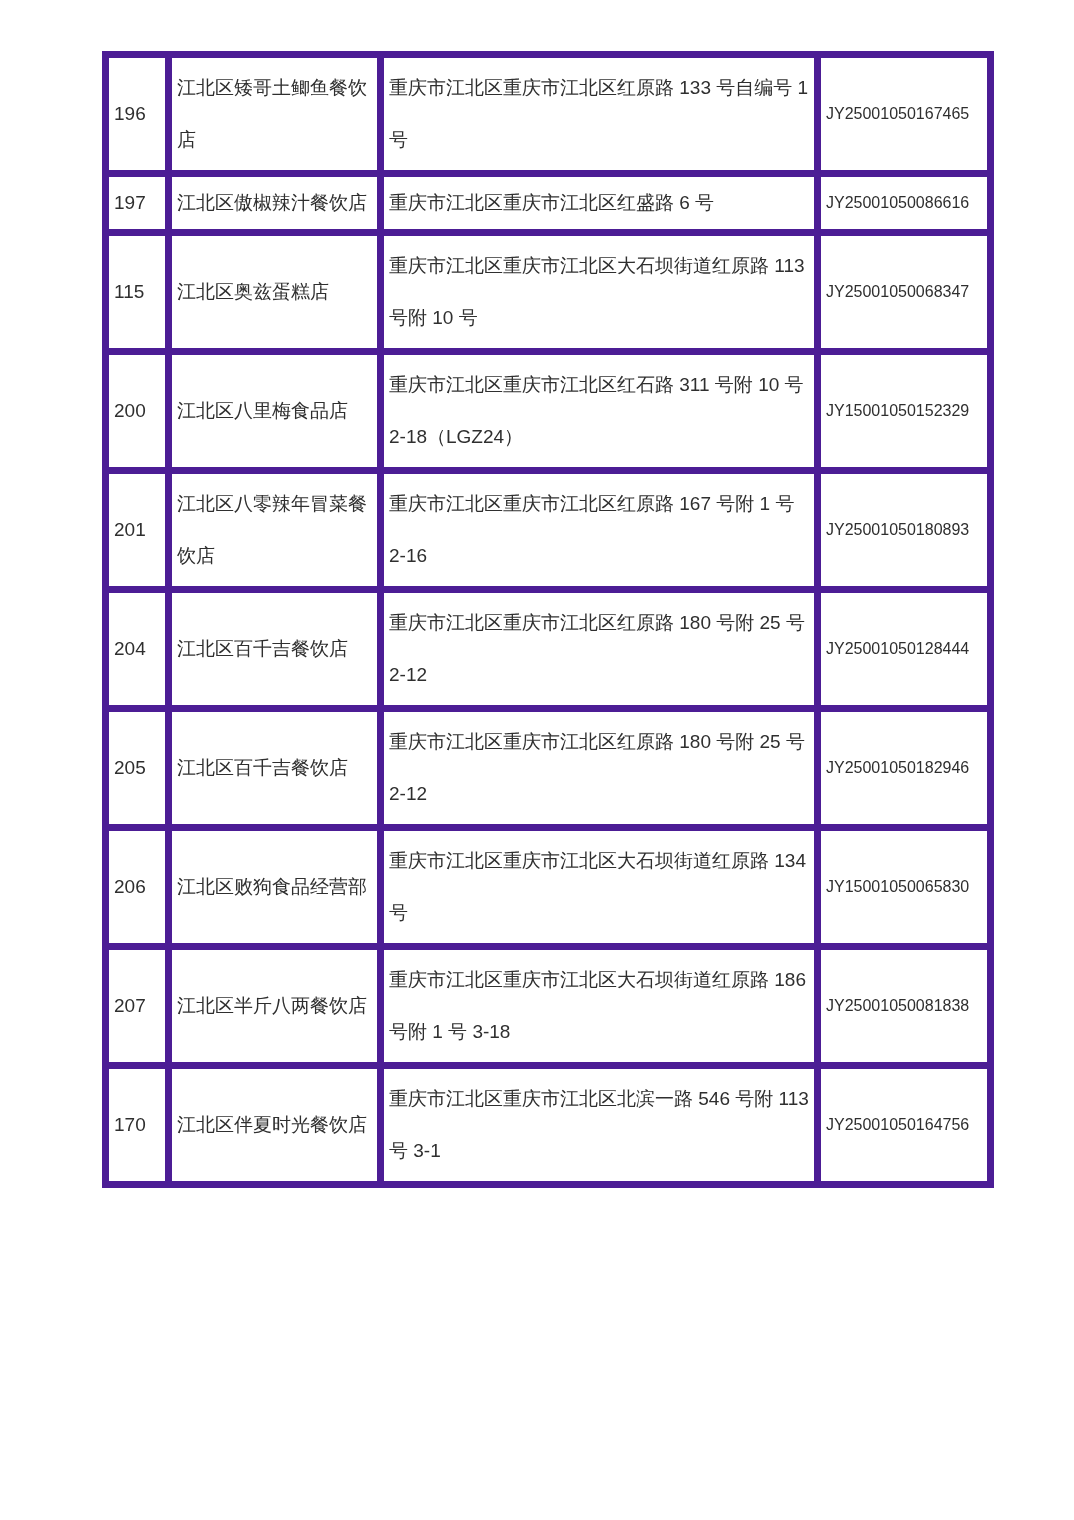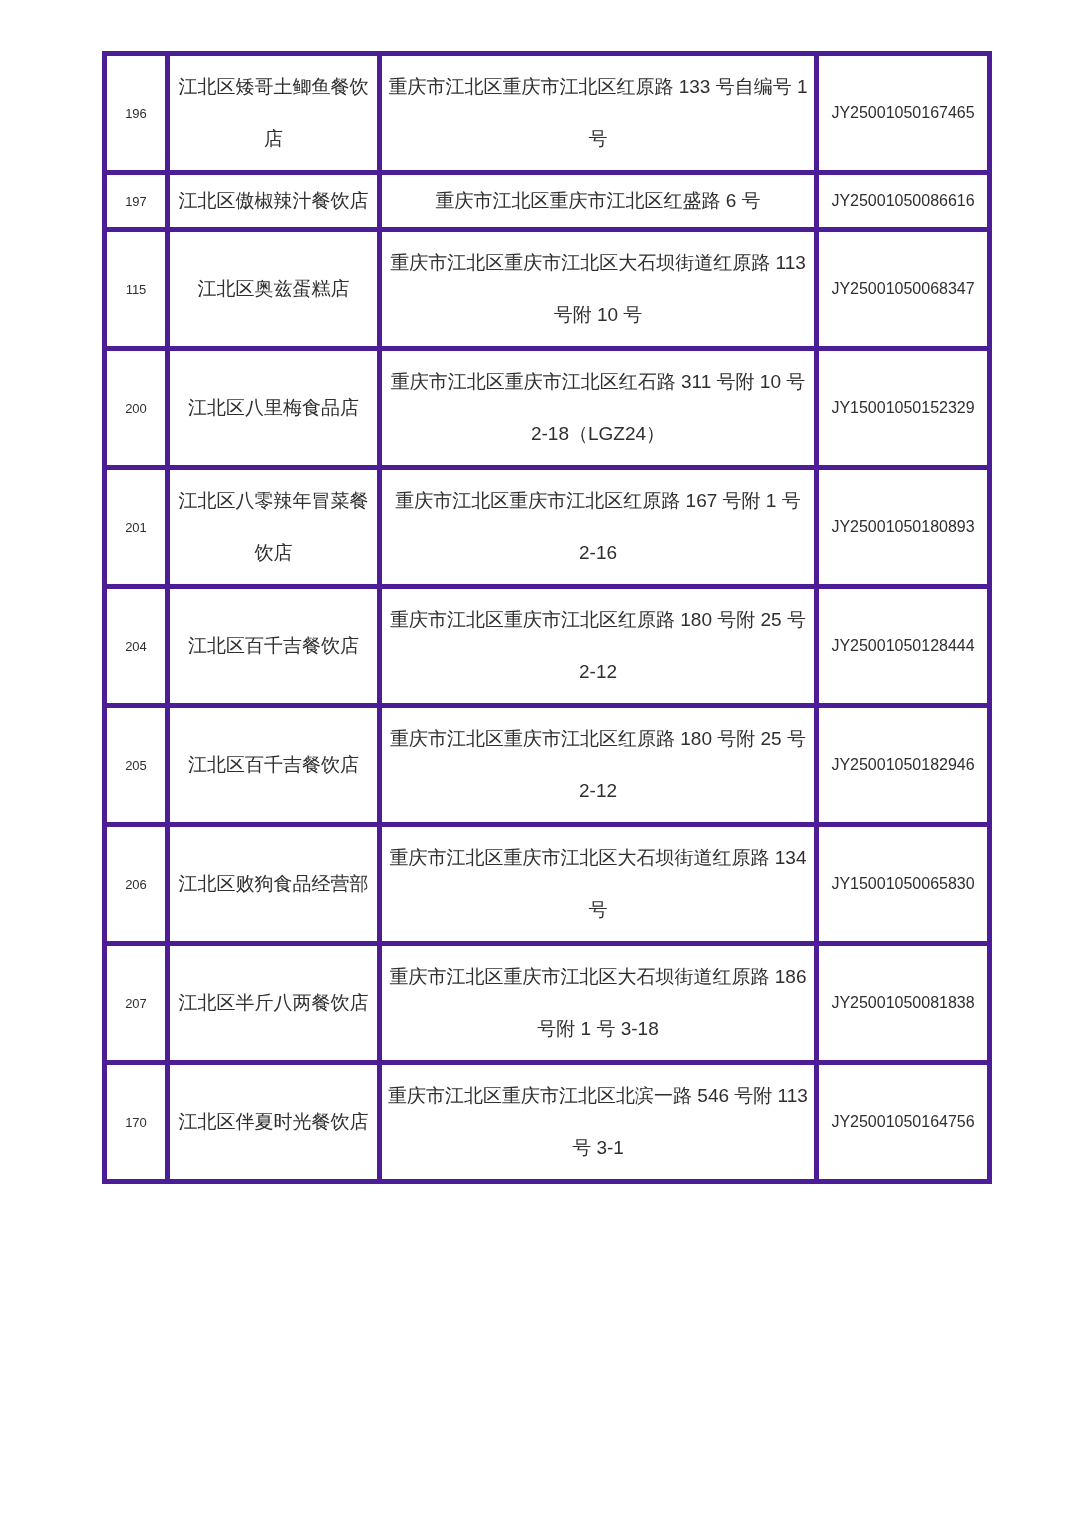--- a/index.html
+++ b/index.html
@@ -16,30 +16,30 @@
   }
   .doc-table {
     position: absolute;
     left: 102px;
     top: 51px;
     width: 885px;
     border-collapse: collapse;
     table-layout: fixed;
   }
   .doc-table td {
-    border: 5px solid #4c1d95;
-    text-align: center;
+    border: 7px solid #4c1d95;
+    text-align: left;
     vertical-align: middle;
     padding: 0 5px;
     overflow: hidden;
   }
   tr.tall  { height: 119px; }
   tr.short { height: 50px;  }
   .c-no {
-    font-size: 13px;
+    font-size: 19px;
   }
   .c-name, .c-addr {
     font-size: 19px;
     line-height: 52px;
     white-space: pre-line;
   }
   .c-lic {
     font-size: 16px;
     white-space: nowrap;
     padding: 0 2px;

